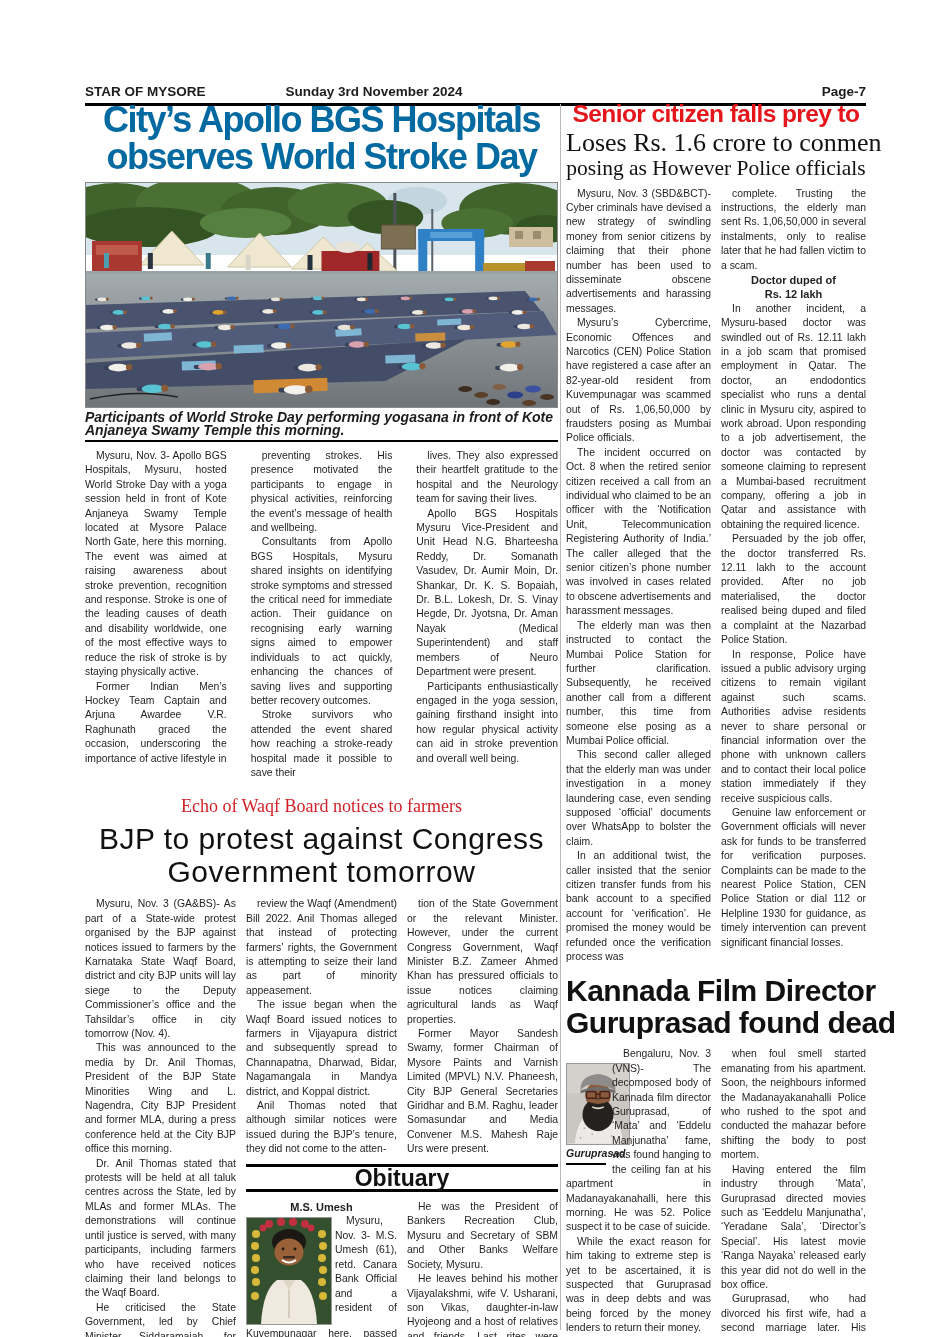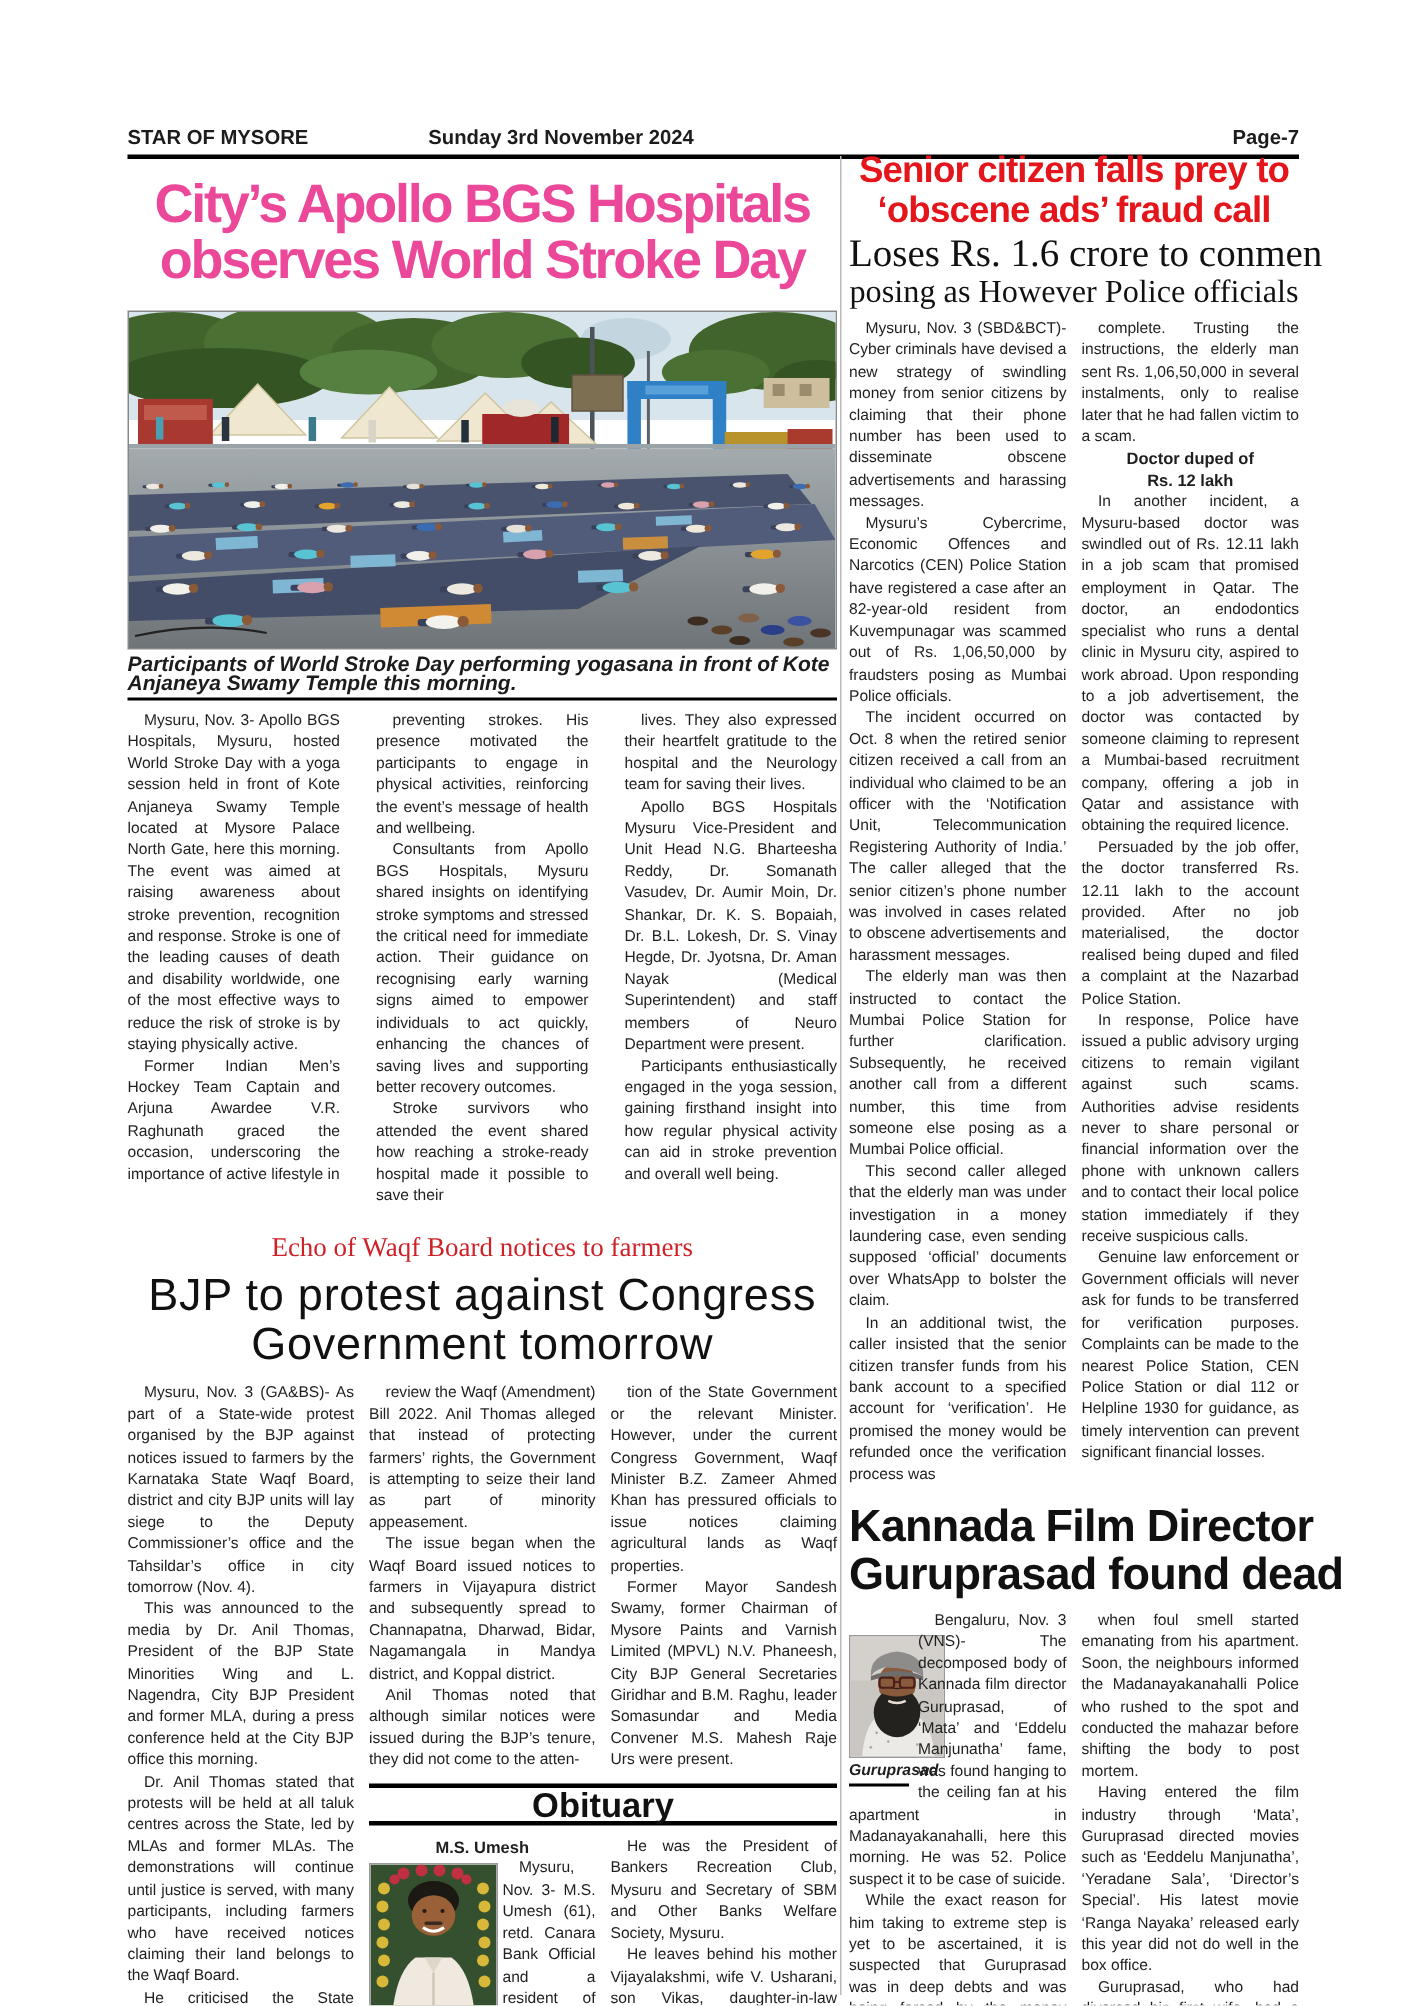--- a/index.html
+++ b/index.html
@@ -8,22 +8,22 @@
   
   .masthead{position:absolute;left:85px;top:84px;width:781px;display:flex;align-items:baseline;
             border-bottom:3px solid #000;padding-bottom:4px;font-weight:bold;font-size:13.5px;}
   .mh-date{margin-left:80px;}
   .mh-page{margin-left:auto;}
   
   .left-col{position:absolute;left:85px;top:101px;width:473px;}
   .right-col{position:absolute;left:566px;top:101px;width:300px;}
   .vdivider{position:absolute;left:560px;top:104px;width:1px;height:1226px;background:#b9b9b9;}
   
-  .h-apollo{margin:16px;font-size:36px;line-height:37px;font-weight:bold;letter-spacing:-1.5px;
-            text-align:center;color:#ec4899;white-space:nowrap;}
+  .h-apollo{margin:0;font-size:36px;line-height:37px;font-weight:bold;letter-spacing:-1.5px;
+            text-align:center;color:#0369a1;white-space:nowrap;}
   .h-fraud{margin:0;font-size:24.5px;line-height:26.5px;font-weight:bold;letter-spacing:-0.6px;
            text-align:center;color:var(--headline_red,#e4151b);white-space:nowrap;}
   .h-fraud-sub1{font-family:"Liberation Serif","DejaVu Serif",serif;font-size:26px;line-height:27px;
                 text-align:center;color:#111;margin-top:1px;white-space:nowrap;}
   .h-fraud-sub2{font-family:"Liberation Serif","DejaVu Serif",serif;font-size:21.5px;line-height:24px;
                 text-align:center;color:#111;margin-bottom:7px;white-space:nowrap;}
   .kicker{margin:12px 0 0;font-family:"Liberation Serif","DejaVu Serif",serif;font-weight:normal;
           font-size:18px;line-height:28px;text-align:center;color:var(--kicker_red,#cf2128);white-space:nowrap;}
   .h-bjp{margin:2px 0 9px;font-size:30px;line-height:33px;font-weight:normal;letter-spacing:0.5px;
          text-align:center;color:#111;white-space:nowrap;}
@@ -320,21 +320,21 @@
               <p>He leaves behind his mother Vijayalakshmi, wife V. Usharani, son Vikas, daughter-in-law Hyojeong and a host of relatives and friends. Last rites were performed at the foot of Chamundi Hill in Mysuru yesterday.</p>
             </div>
           </div>
         </div>
       </div>
     </div>
   </section>
 
   <section class="right-col">
 
-    <h1 class="h-fraud"><span>Senior citizen falls prey to</span><br><span>‘obscene ads’ fraud call</span></h1>
+    <h1 class="h-fraud"><span>Senior citizen falls prey to</span><br></h1>
     <div class="h-fraud-sub1">Loses Rs. 1.6 crore to conmen</div>
     <div class="h-fraud-sub2">posing as However Police officials</div>
 
     <div class="cols2 body-text">
       <div class="col">
         <p>Mysuru, Nov. 3 (SBD&amp;BCT)- Cyber criminals have devised a new strategy of swindling money from senior citizens by claiming that their phone number has been used to disseminate obscene advertisements and harassing messages.</p>
         <p>Mysuru’s Cybercrime, Economic Offences and Narcotics (CEN) Police Station have registered a case after an 82-year-old resident from Kuvempunagar was scammed out of Rs. 1,06,50,000 by fraudsters posing as Mumbai Police officials.</p>
         <p>The incident occurred on Oct. 8 when the retired senior citizen received a call from an individual who claimed to be an officer with the ‘Notification Unit, Telecommunication Registering Authority of India.’ The caller alleged that the senior citizen’s phone number was involved in cases related to obscene advertisements and harassment messages.</p>
         <p>The elderly man was then instructed to contact the Mumbai Police Station for further clarification. Subsequently, he received another call from a different number, this time from someone else posing as a Mumbai Police official.</p>
         <p>This second caller alleged that the elderly man was under investigation in a money laundering case, even sending supposed ‘official’ documents over WhatsApp to bolster the claim.</p>

